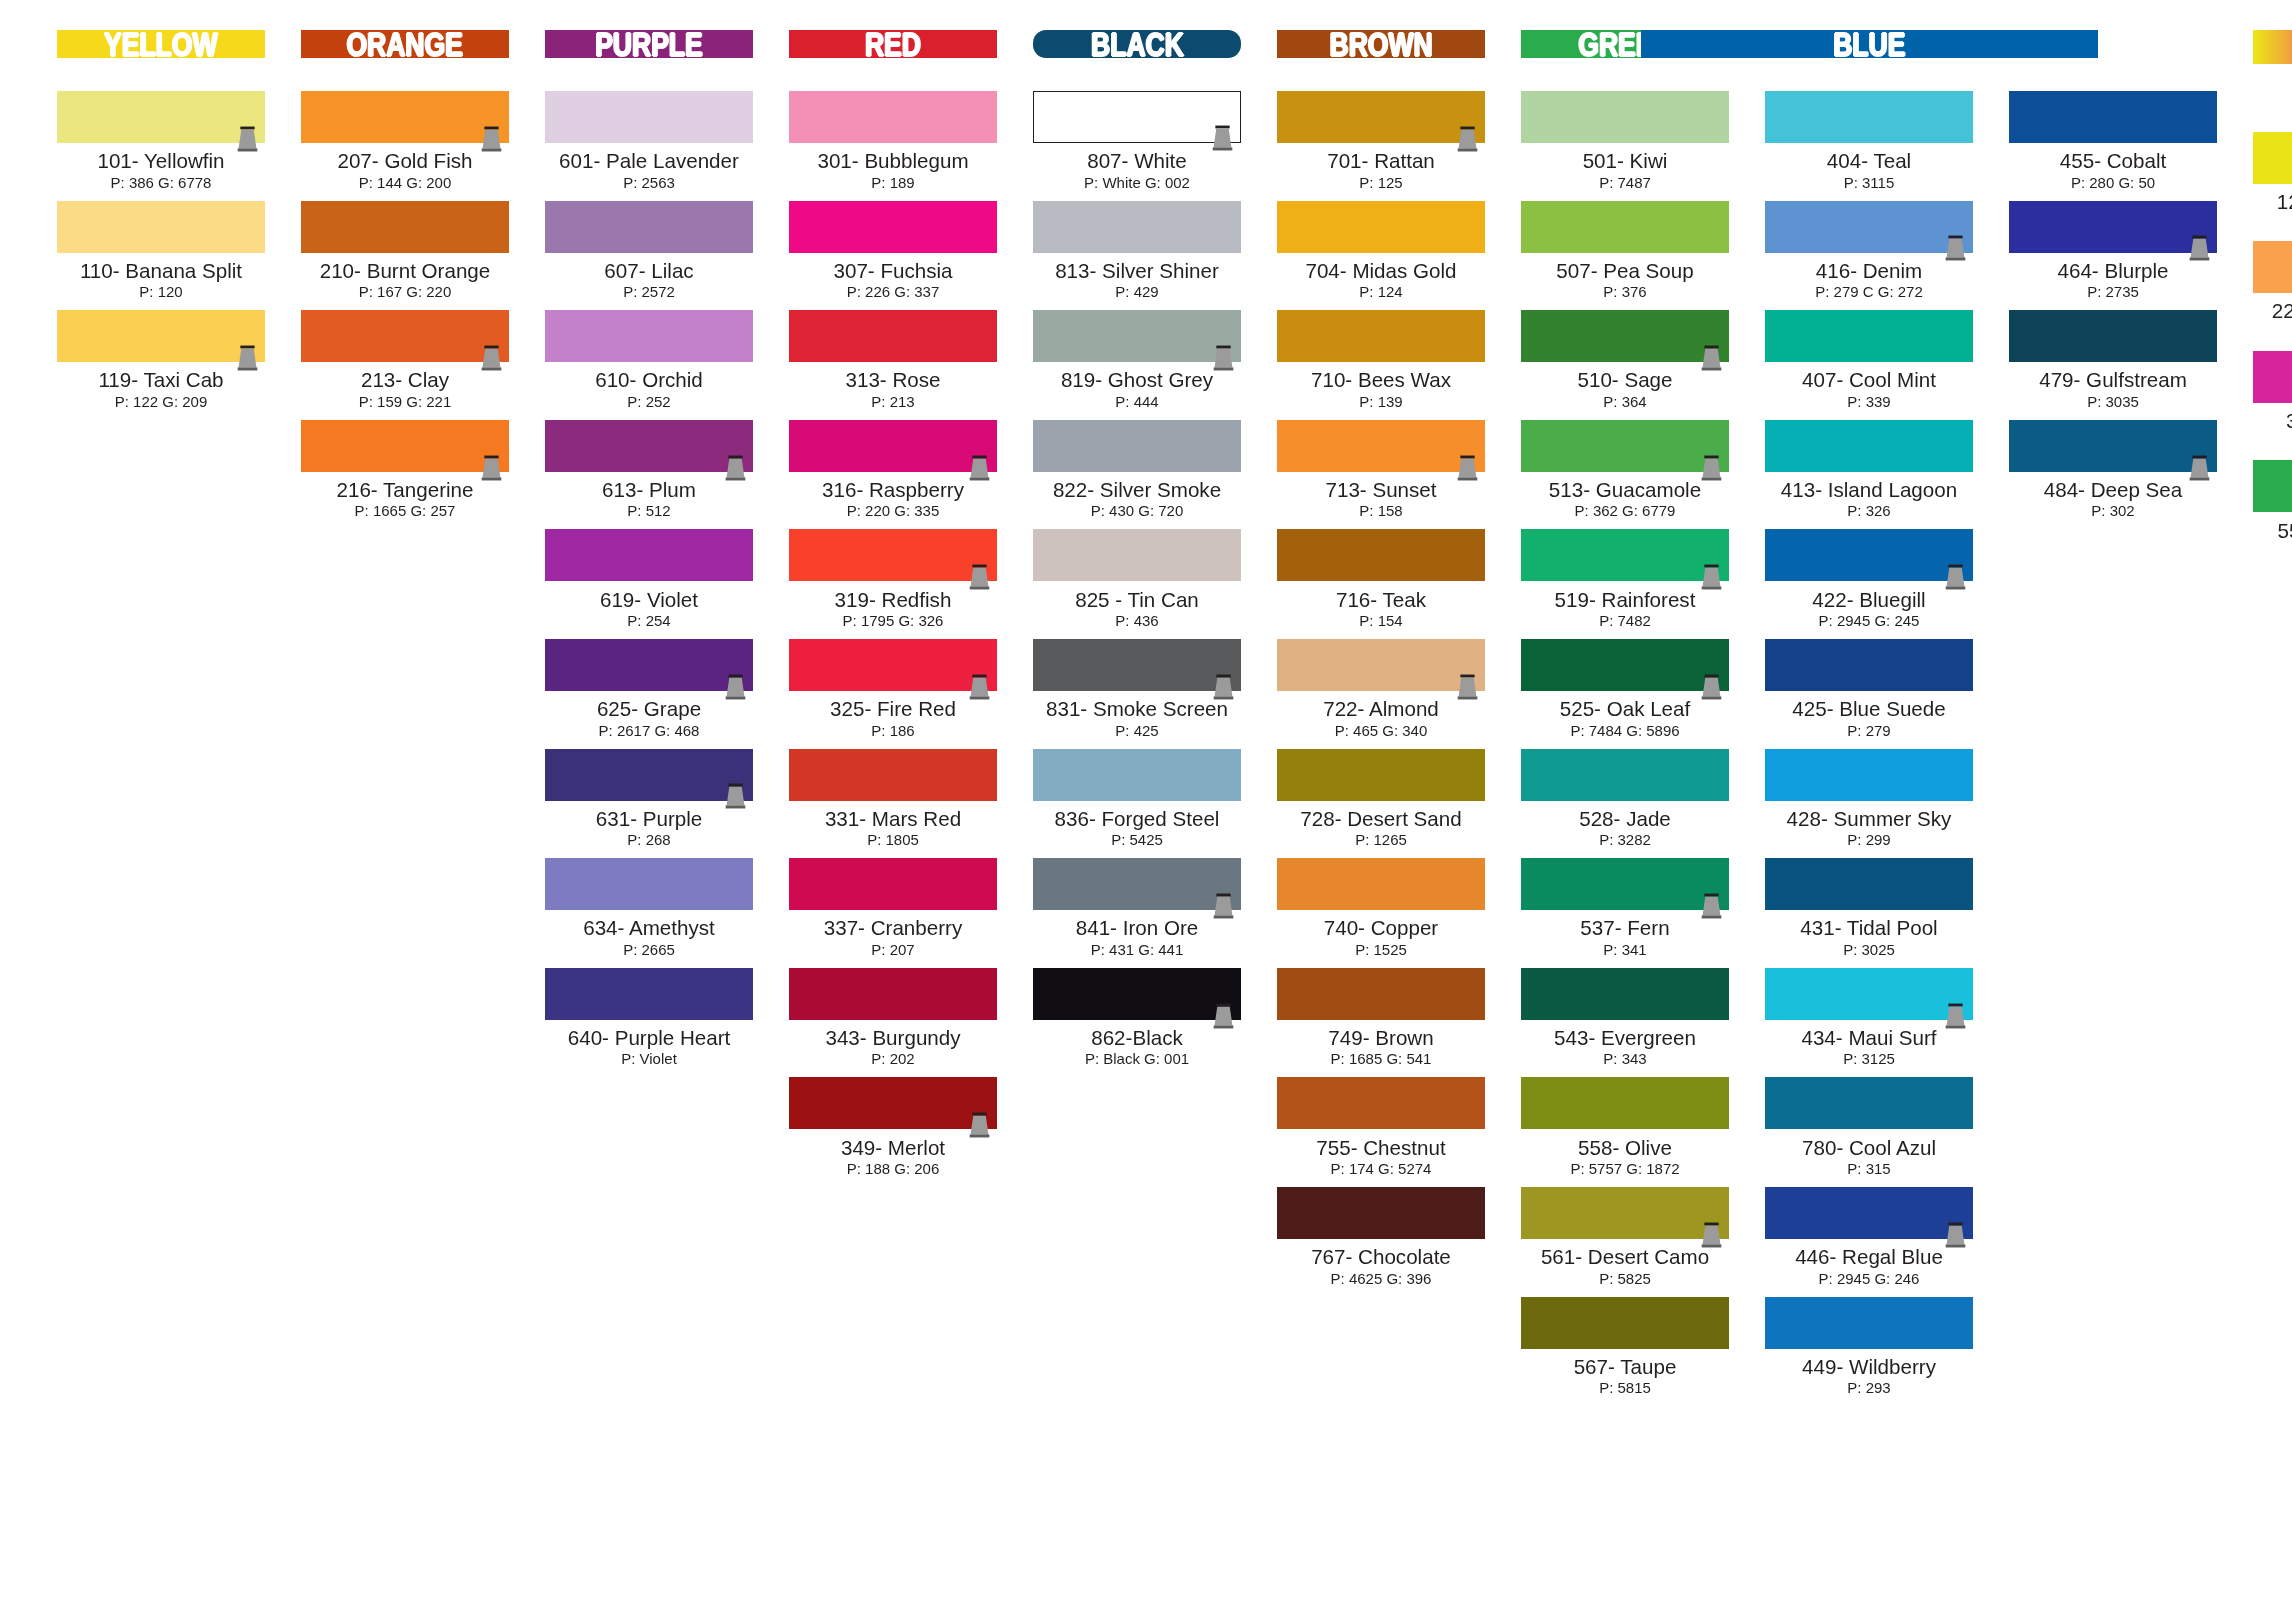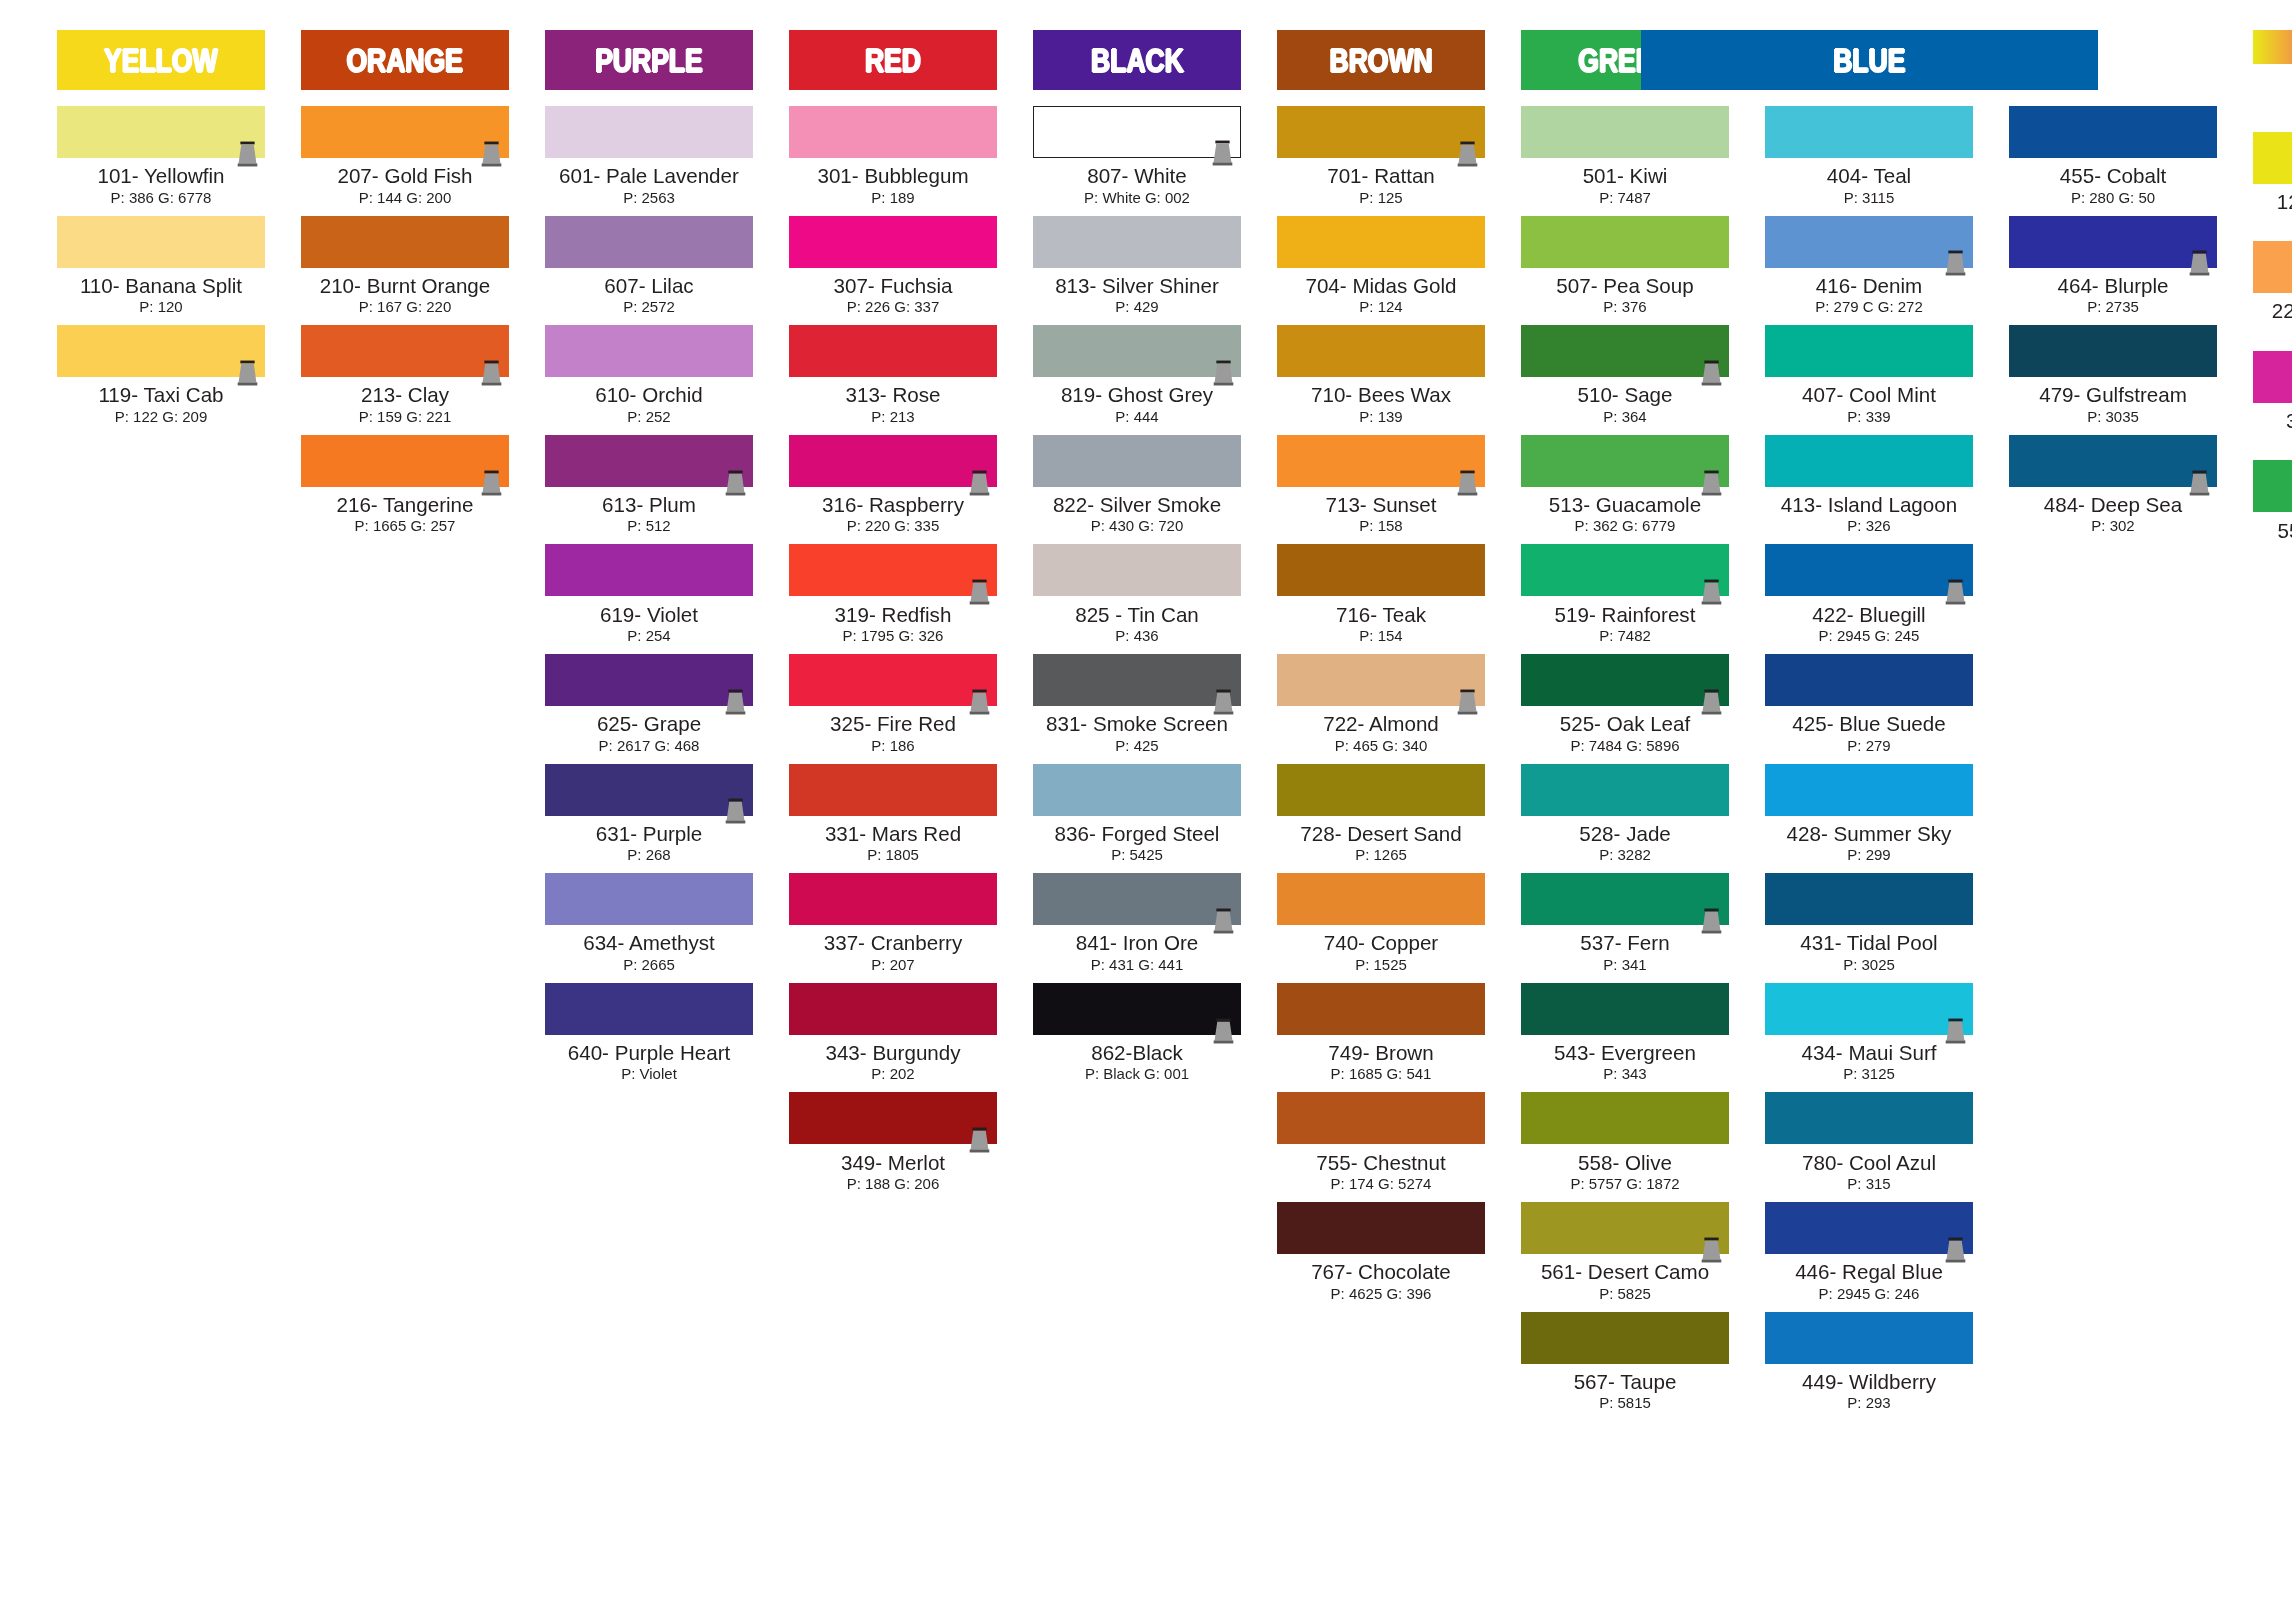--- a/index.html
+++ b/index.html
@@ -27,25 +27,25 @@
     width:244px;
     flex:0 0 244px;
     display:flex;
     flex-direction:column;
     align-items:center;
     position:relative;
   }
   
   .cat-header{
     width:208px;
-    height:60px;
+    height:28px;
     display:flex;
     align-items:center;
     justify-content:center;
-    margin-bottom:16px;
+    margin-bottom:33px;
     box-sizing:border-box;
   }
   .cat-header.wide{ width:457px; }
   .cat-title{
     color:#ffffff;
     font-weight:bold;
     font-size:34px;
     letter-spacing:0px;
     line-height:1;
     transform:scaleX(0.78);
@@ -380,21 +380,21 @@
   <rect x="3" y="25" width="22" height="3.4" fill="#5d5d5d"></rect>
 </svg>
           </div>
           <div class="lbl">
             <span class="name">349- Merlot</span>
             <span class="code">P: 188 G: 206</span>
           </div>
         </div>
       </div>
       <div class="col">
-        <div class="cat-header" style="background: #4c1d95;">
+        <div class="cat-header" style="background: #0c4a6e; border-radius: 13px;">
           <span class="cat-title">BLACK</span>
         </div>
         <div class="entry">
           <div class="chip outlined">
             <svg class="spool" viewBox="0 0 28 30" xmlns="http://www.w3.org/2000/svg">
   <rect x="6" y="0.5" width="16" height="3.2" fill="#231f20"></rect>
   <path d="M7 4 L21 4 L24 25 L4 25 Z" fill="#9b9b9b"></path>
   <rect x="3" y="25" width="22" height="3.4" fill="#5d5d5d"></rect>
 </svg>
           </div>

